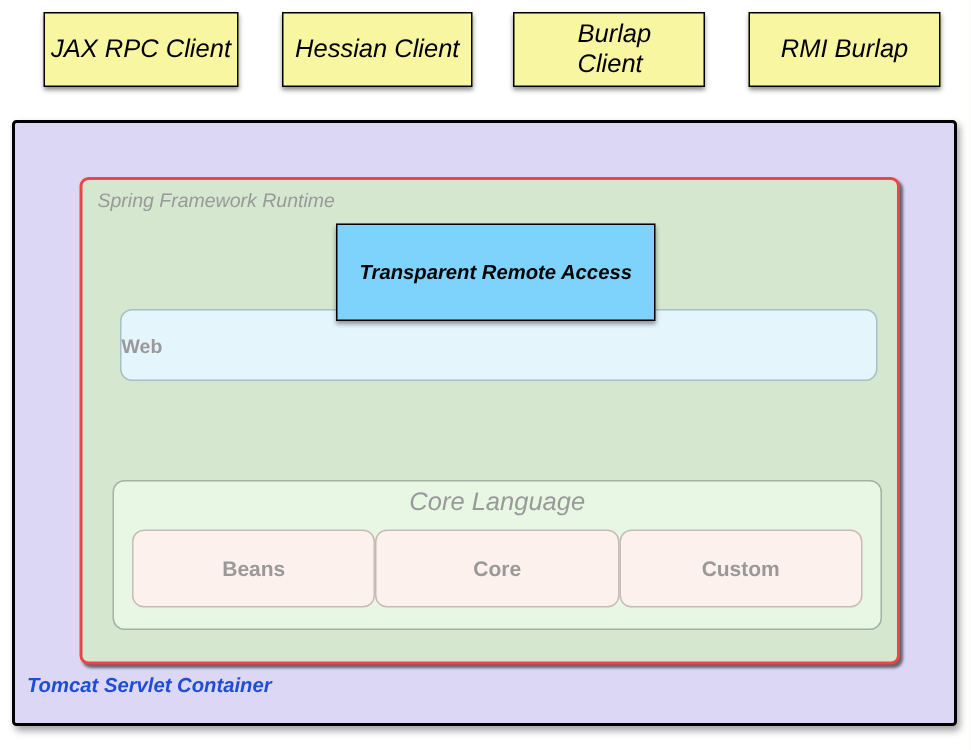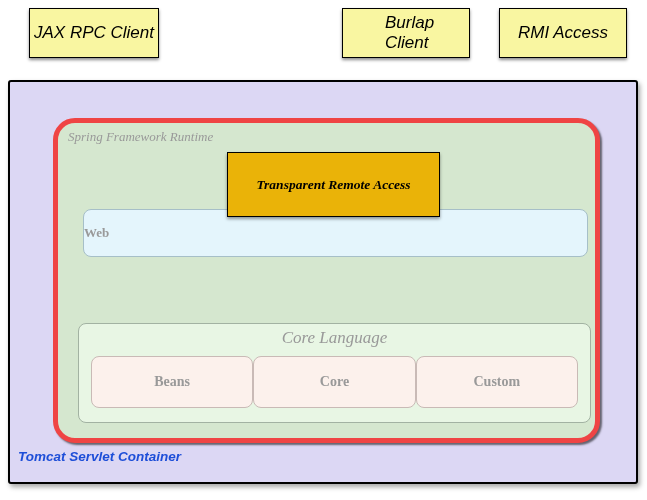--- a/index.html
+++ b/index.html
@@ -34,24 +34,23 @@
   }
   .tomcat-label {
     position: absolute; left: 8px; bottom: 18px;
     font-weight: bold; font-style: italic; font-size: 13.5px; color: #1d4ed8;
   }
 
   
   .runtime {
     position: absolute; left: 43px; top: 36px; width: 547px; height: 325px;
     background: #D5E7CF;
-    border: 5px solid #ef4444;
-    border-radius: 22px;
+    border: 2px solid #ef4444;
+    border-radius: 6px;
     box-shadow: 2px 2px 2px rgba(0,0,0,0.55);
-    font-family: Liberation Serif, serif;
   }
   .runtime-label {
     position: absolute; left: 10px; top: 6px;
     font-style: italic; font-size: 13px; color: #999999;
   }
 
   
   .web-bar {
     position: absolute; left: 25px; top: 86px; width: 505px; height: 48px;
     background: #E4F5FC;
@@ -84,43 +83,46 @@
     border: 1px solid #C9BAB6;
     border-radius: 8px;
     display: flex; align-items: center; justify-content: center;
     text-align: center;
     font-weight: bold; font-size: 14px; line-height: 1.15; color: #999999;
   }
 
   
   .ybox {
     position: absolute;
-    background: #eab308;
+    background: #7dd3fc;
     border: 1.5px solid #000000;
     box-shadow: 0 2px 3px rgba(0,0,0,0.4);
     display: flex; align-items: center; justify-content: center;
     font-weight: bold; font-style: italic; font-size: 13.5px; color: #000;
     z-index: 2;
   }
   .tra { left: 169px; top: 29px;  width: 213px; height: 65px; }
   .cdl { left: 173px; top: 125px; width: 209px; height: 79px; }
 </style>
 </head>
 <body>
 
 <div class="canvas">
 
   <div class="client-box client-1">
     <span>JAX RPC Client</span>
   </div>
+  <div class="client-box client-2">
+    <span>Hessian Client</span>
+  </div>
   <div class="client-box client-3">
     <span>Burlap Client</span>
   </div>
   <div class="client-box client-4">
-    <span>RMI Access</span>
+    <span>RMI Burlap</span>
   </div>
 
   <div class="tomcat">
 
     <div class="runtime">
       <div class="runtime-label">Spring Framework Runtime</div>
 
       <div class="web-bar">
         <span>Web</span>
       </div>

